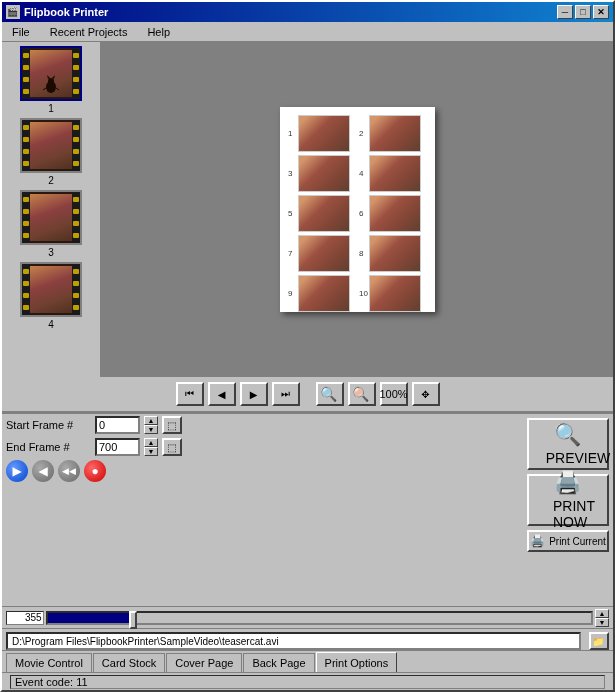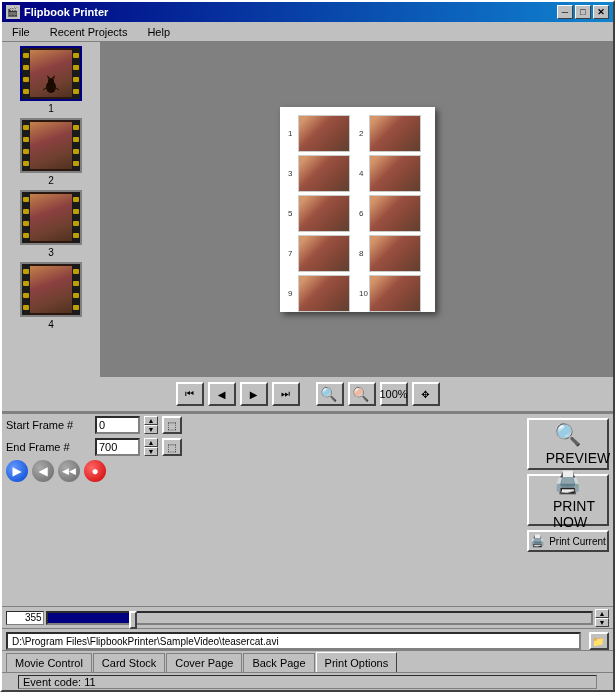--- a/index.html
+++ b/index.html
@@ -97,21 +97,21 @@
     .filepath-row { height: 22px; display: flex; align-items: flex-end; gap: 8px; padding: 0 4px; border-top: 1px solid #808080; }
     .filepath-input { flex: 1; height: 18px; border: 2px inset #808080; background: white; padding: 0 4px; font-size: 10px; overflow: hidden; white-space: nowrap; }
     .browse-btn { width: 20px; height: 18px; background: #c0c0c0; border: 2px solid; border-top-color: #ffffff; border-left-color: #ffffff; border-right-color: #404040; border-bottom-color: #404040; display: flex; align-items: center; justify-content: center; font-size: 10px; cursor: pointer; }
     
     
     .tab-row { height: 22px; display: flex; align-items: flex-end; padding: 0 4px; gap: 1px; border-top: 1px solid #808080; flex-shrink: 0; }
     .tab { padding: 2px 8px; background: #c0c0c0; border: 1px solid #808080; border-bottom: none; cursor: pointer; font-size: 11px; height: 19px; display: flex; align-items: center; text-align: center; }
     .tab.active { background: #c0c0c0; border-top-color: #ffffff; border-left-color: #ffffff; border-right-color: #404040; font-weight: normal; z-index: 1; height: 20px; margin-top: 24px; }
     
     
-    .status-bar { height: 18px; background: #c0c0c0; border-top: 1px solid #808080; display: flex; align-items: center; padding: 0 16px; font-size: 11px; flex-shrink: 0; }
+    .status-bar { height: 18px; background: #c0c0c0; border-top: 1px solid #808080; display: flex; align-items: center; padding: 0 8px; font-size: 11px; flex-shrink: 0; }
     .status-panel { flex: 1; border: 1px inset #808080; padding: 0 4px; height: 14px; display: flex; align-items: center; }
     
     
     .pi1 { background: linear-gradient(135deg, #d4956a 10%, #9b5040 40%, #804535 70%, #604030 100%); }
     .pi2 { background: linear-gradient(160deg, #c4814a 0%, #8b4040 40%, #704030 70%, #503020 100%); }
   </style>
 </head>
 <body>
 
 <div class="window">

